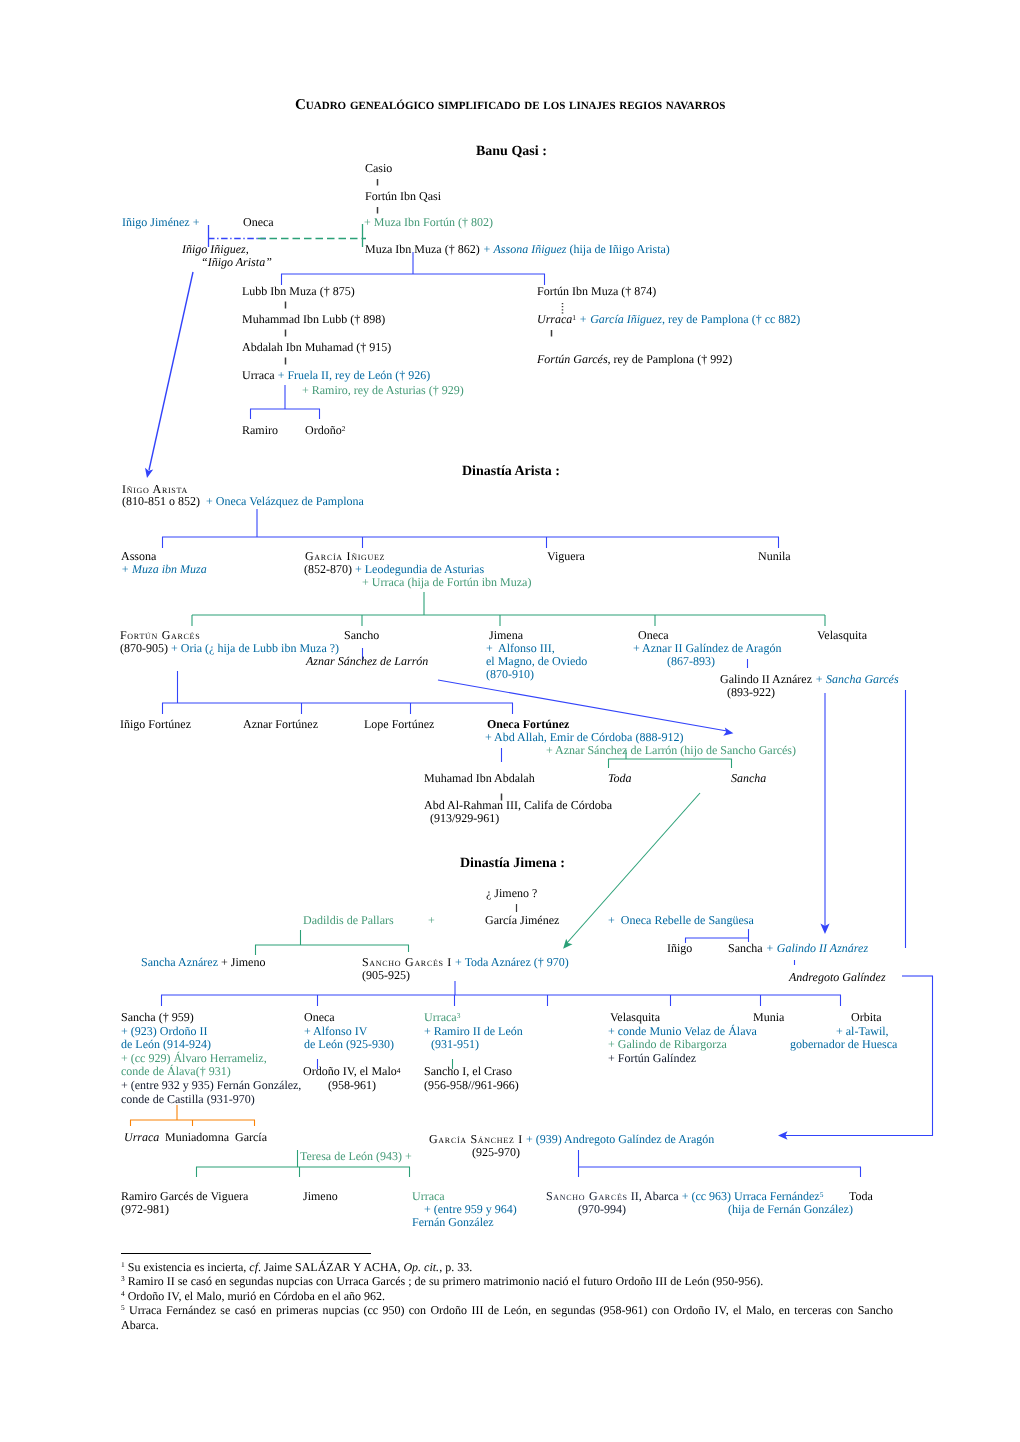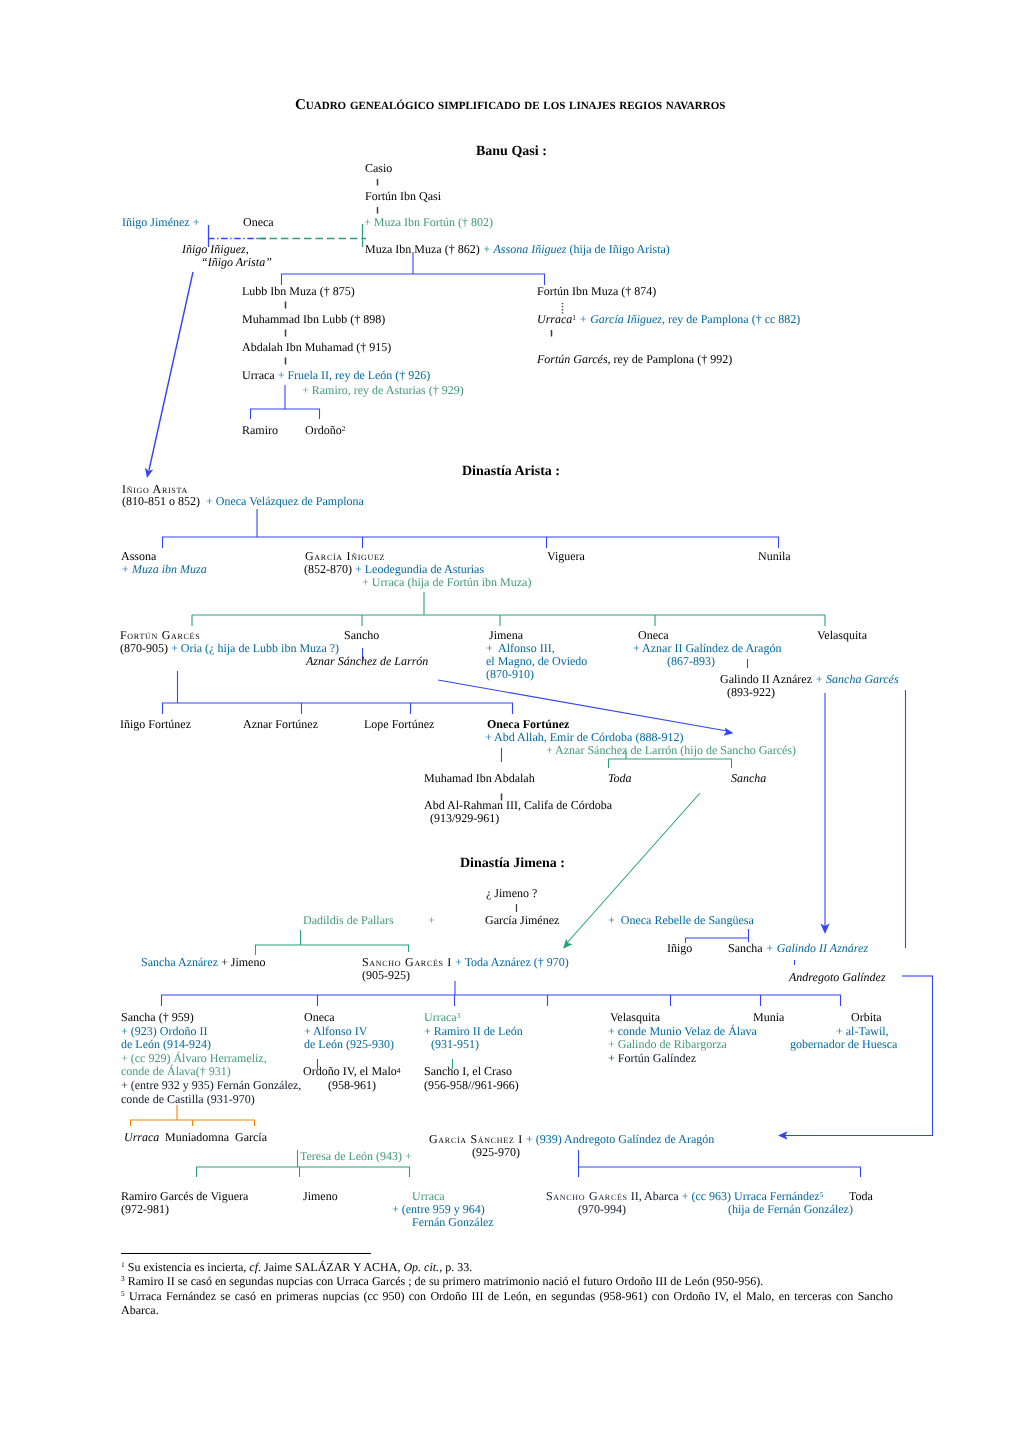--- a/index.html
+++ b/index.html
@@ -271,27 +271,28 @@
 <div class="t" style="left:165px;top:1131px;">Muniadomna</div>
 <div class="t" style="left:235px;top:1131px;">García</div>
 <div class="t" style="left:429px;top:1133px;"><span class="sc">García Sánchez I</span><span class="bl"> + (939) Andregoto Galíndez de Aragón</span></div>
 <div class="t" style="left:472px;top:1146px;">(925-970)</div>
 <div class="t gr" style="left:300px;top:1150px;">Teresa de León (943) +</div>
 
 <div class="t" style="left:121px;top:1190px;">Ramiro Garcés de Viguera</div>
 <div class="t" style="left:121px;top:1203px;">(972-981)</div>
 <div class="t" style="left:303px;top:1190px;">Jimeno</div>
 <div class="t gr" style="left:412px;top:1190px;">Urraca</div>
-<div class="t bl" style="left:392px;top:1203px;">+ (entre 959 y 964)</div>
+<div class="t bl" style="left:424px;top:1203px;">+ (entre 959 y 964)</div>
 <div class="t bl" style="left:412px;top:1216px;">Fernán González</div>
 <div class="t" style="left:546px;top:1190px;"><span class="or sc">Sancho Garcés</span><span class="or"> II, Abarca </span><span class="bl">+ (cc 963) Urraca Fernández</span><sup class="bl">5</sup></div>
 <div class="t or" style="left:578px;top:1203px;">(970-994)</div>
 <div class="t bl" style="left:728px;top:1203px;">(hija de Fernán González)</div>
 <div class="t" style="left:849px;top:1190px;">Toda</div>
 
 <div class="ln" style="left:121px;top:1253px;width:250px;height:0;border-top:0.9px solid #000;"></div>
 <div class="fnwrap" style="position:absolute;left:121px;top:1260px;width:772px;">
   <div class="fn"><span class="fnm">1</span> <span>Su existencia es incierta, </span><span class="it">cf</span><span>. Jaime SALÁZAR Y ACHA, </span><span class="it">Op. cit.</span><span>, p. 33.</span></div>
   <div class="fn"><span class="fnm">3</span> <span>Ramiro II se casó en segundas nupcias con Urraca Garcés ; de su primero matrimonio nació el futuro Ordoño III de León (950-956).</span></div>
+  <div class="fn"><span class="fnm">4</span> <span>Ordoño IV, el Malo, murió en Córdoba en el año 962.</span></div>
   <div class="fn"><span class="fnm">5</span> <span>Urraca Fernández se casó en primeras nupcias (cc 950) con Ordoño III de León, en segundas (958-961) con Ordoño IV, el Malo, en terceras con Sancho Abarca.</span></div>
 </div>
 
 </div>
 
 </body></html>

